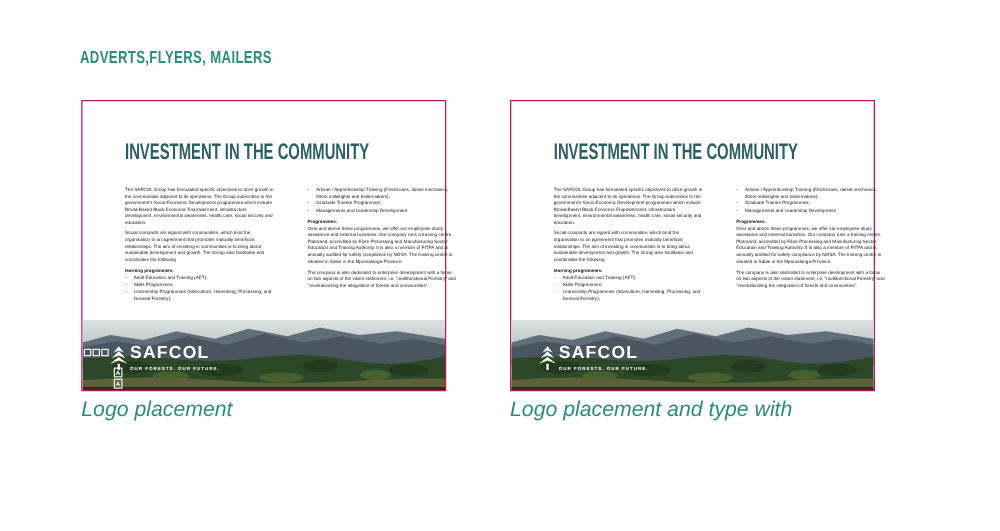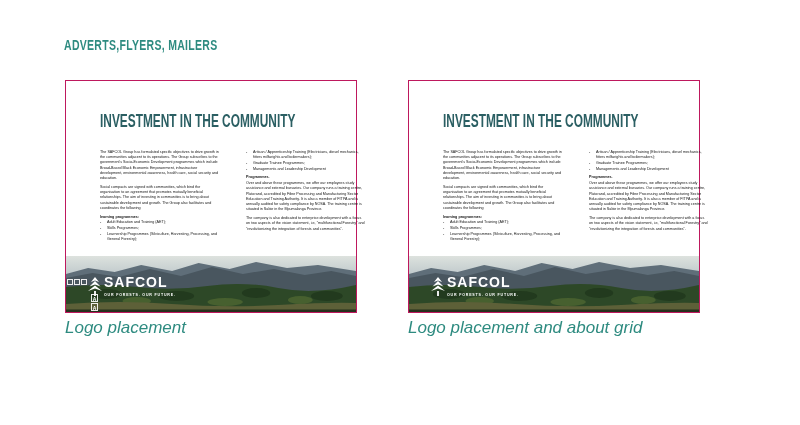--- a/index.html
+++ b/index.html
@@ -242,13 +242,13 @@
       </span>
       <span>
         <span class="wordmark">SAFCOL</span>
         <span class="tagline" style="display:block">OUR FORESTS. OUR FUTURE.</span>
       </span>
     </div>
   </div>
 </div>
 
 <div class="caption one">Logo placement</div>
-<div class="caption two">Logo placement and about grid</div>
+<div class="caption two">Logo placement and type with</div>
 
 </body></html>

